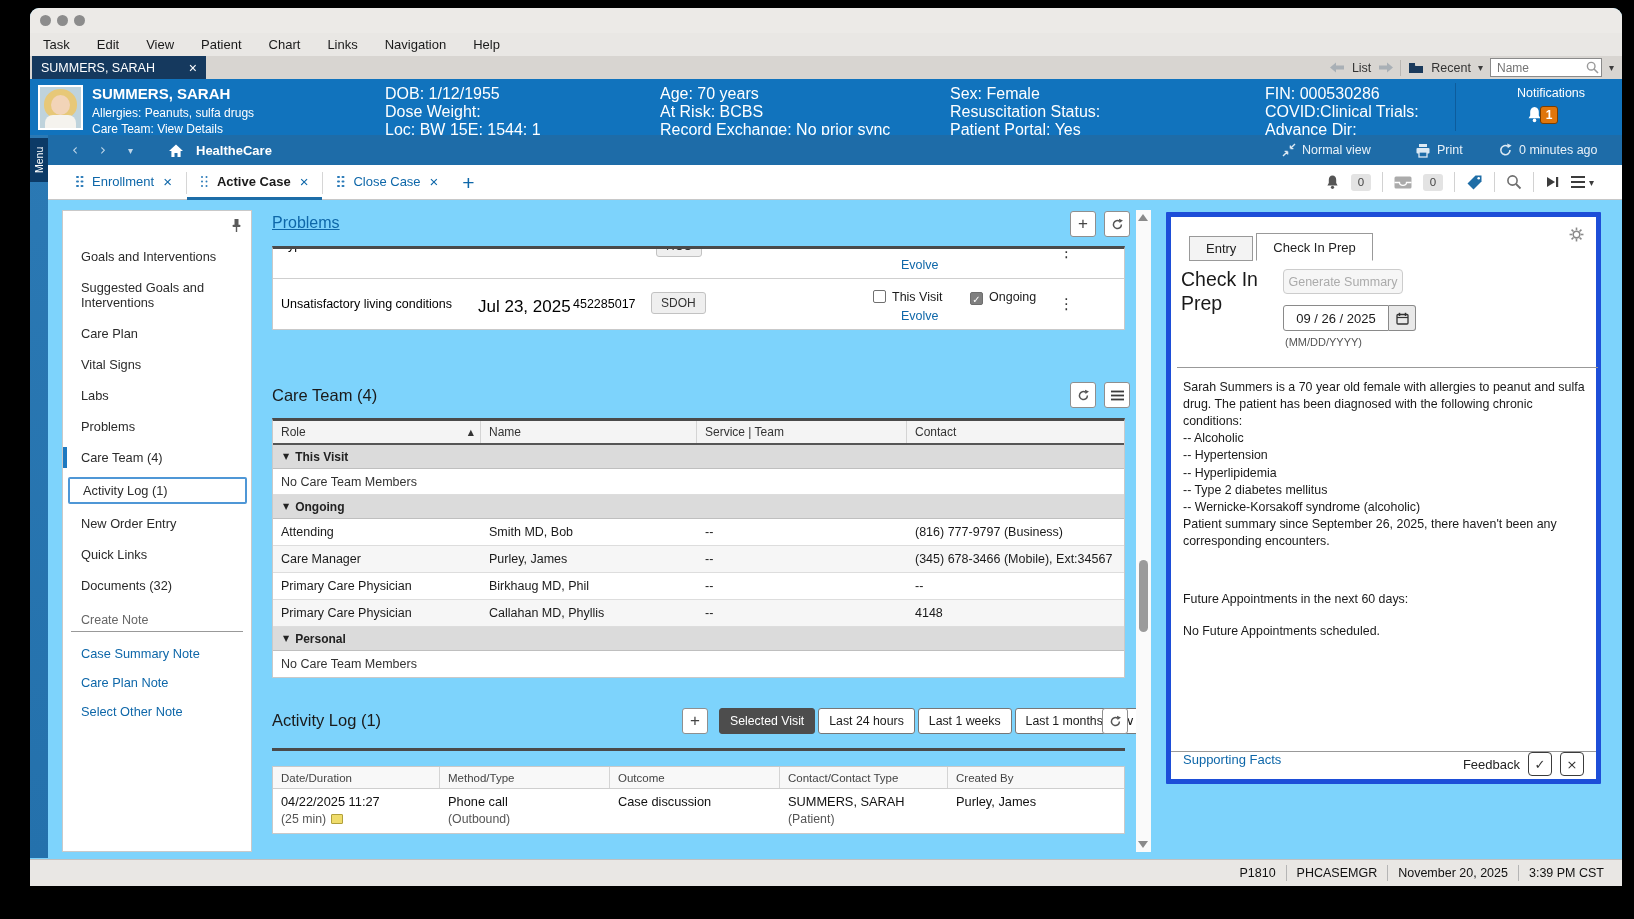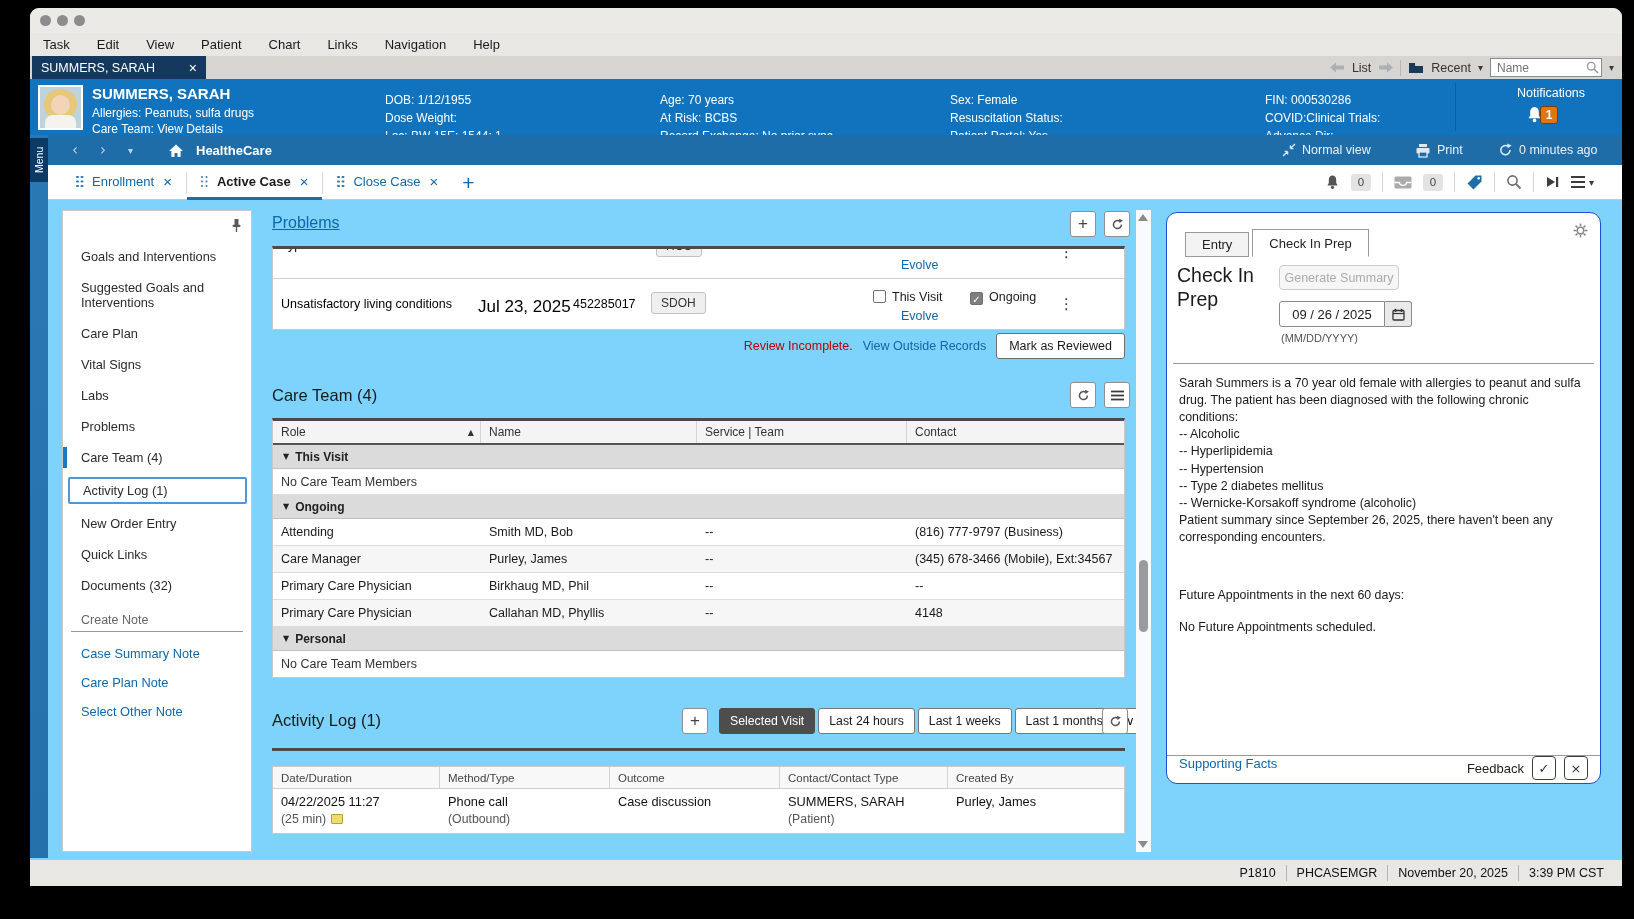--- a/index.html
+++ b/index.html
@@ -29,21 +29,21 @@
 
   
   .banner{position:absolute;left:0;top:71px;width:100%;height:56px;background:#1173BD;color:#fff}
   .avatar{position:absolute;left:8px;top:6px;width:45px;height:45px;border:2px solid #fff;background:#BFD3DC;overflow:hidden}
   .av-hair{position:absolute;left:4px;top:2px;width:33px;height:30px;border-radius:50% 50% 45% 45%;background:#E7C878}
   .av-face{position:absolute;left:11px;top:8px;width:19px;height:20px;border-radius:50%;background:#F2D4B8}
   .av-body{position:absolute;left:5px;top:28px;width:31px;height:16px;border-radius:8px 8px 0 0;background:#F5F3EE}
   .b-name{position:absolute;left:62px;top:6px;font-size:15px;font-weight:bold}
   .b-l2{position:absolute;left:62px;top:27px;font-size:12px}
   .b-l3{position:absolute;left:62px;top:43px;font-size:12px}
-  .bcol{position:absolute;top:12px;font-size:12px;line-height:18px}
+  .bcol{position:absolute;top:6px;font-size:16px;line-height:18px}
   .bcol div{white-space:nowrap}
   .notif-sep{position:absolute;left:1425px;top:4px;width:1px;height:48px;background:#0D5C9C}
   .notif-label{position:absolute;left:1458px;top:7px;width:126px;text-align:center;font-size:12.5px}
   .notif-ico{position:absolute;left:1496px;top:26px;display:flex;align-items:center}
   .notif-badge{width:18px;height:18px;background:#E0760C;border:1px solid #7A3E00;border-radius:3px;color:#fff;font-size:12px;font-weight:bold;text-align:center;line-height:16px;margin-left:-3px}
 
   
   .toolbar{position:absolute;left:0;top:127px;width:100%;height:30px;background:#1E6CA8;color:#E8F1F8;font-size:12.5px}
   .tb-item{position:absolute;top:0;height:30px;display:flex;align-items:center;gap:6px}
   .chev{font-size:15px;color:#BFD6E8;font-family:"DejaVu Sans",sans-serif}
@@ -124,21 +124,21 @@
   .note-ico{display:inline-block;width:12px;height:10px;background:#EFDC6B;border:1px solid #B1A03B;border-radius:1px;margin-left:5px;vertical-align:-1px}
 
   
   .scrollbar{position:absolute;left:1106px;top:202px;width:15px;height:642px;background:#FAFAFA}
   .sb-arrow{position:absolute;left:2px;width:0;height:0;border-left:5.5px solid transparent;border-right:5.5px solid transparent}
   .sb-up{top:4px;border-bottom:7px solid #8A8A8A}
   .sb-down{bottom:4px;border-top:7px solid #8A8A8A}
   .sb-thumb{position:absolute;left:3px;top:350px;width:9px;height:72px;background:#9B9B9B;border-radius:6px}
 
   
-  .rpanel{position:absolute;left:1136px;top:204px;width:435px;height:572px;background:#fff;border:1px solid #1d4ed8;border-radius:11px}
+  .rpanel{position:absolute;left:1136px;top:204px;width:435px;height:572px;background:#fff;border:5px solid #1d4ed8;border-radius:1px}
   .rp-gear{position:absolute;right:12px;top:10px}
   .rp-tabs{position:absolute;left:18px;top:16px;display:flex;align-items:flex-end}
   .rp-tab{border:1px solid #999;background:#F3F3F3;height:25px;padding:0 16px;font-size:13px;color:#222;display:flex;align-items:center}
   .rp-tab.active{background:#fff;height:28px;border-bottom:1px solid #fff;margin-left:3px}
   .rp-heading{position:absolute;left:10px;top:50px;width:115px;font-size:19.5px;color:#1a1a1a;line-height:1.25}
   .gen-btn{position:absolute;left:112px;top:52px;width:120px;height:25px;border:1px solid #CCC;border-radius:4px;background:#F6F6F6;color:#ABABAB;font-size:12.5px;display:flex;align-items:center;justify-content:center}
   .date-wrap{position:absolute;left:112px;top:88px;display:flex}
   .date-box{width:106px;height:26px;border:1px solid #8A8A8A;border-radius:3px 0 0 3px;background:#fff;font-size:13px;color:#1a1a1a;display:flex;align-items:center;justify-content:center}
   .cal-btn{width:27px;height:26px;border:1px solid #8A8A8A;border-left:none;border-radius:0 3px 3px 0;background:#E9E9E9;display:flex;align-items:center;justify-content:center}
   .date-hint{position:absolute;left:114px;top:119px;font-size:11px;color:#555}
@@ -445,25 +445,20 @@
       <span class="abs" style="left:205px;top:18px;font-size:17px">Jul 23, 2025</span>
       <span class="abs" style="left:300px;top:18px;font-size:12.5px">452285017</span>
       <span class="badge abs" style="left:378px;top:13px">SDOH</span>
       <span class="abs" style="left:600px;top:8px"><span class="cb"></span><span class="cblabel">This Visit</span></span>
       <span class="abs" style="left:697px;top:8px"><span class="cb checked">✓</span><span class="cblabel">Ongoing</span></span>
       <span class="evolve abs" style="left:628px;top:30px">Evolve</span>
       <span class="kebab abs" style="left:786px;top:16px">⋮</span>
     </div>
   </div>
 
-  <div class="review-row" style="top:325px">
-    <span class="rev-red">Review Incomplete.</span>
-    <span class="rev-link">View Outside Records</span>
-    <button class="btn">Mark as Reviewed</button>
-  </div>
 
   <div class="sec-title" style="left:242px;top:378px">Care Team (4)</div>
   <div class="sqbtn" style="left:1040px;top:374px">
         <svg width="13" height="13" viewBox="0 0 15 14">
           <path d="M12 7 A4.6 4.6 0 1 1 10 3.3" fill="none" stroke="#555" stroke-width="1.7"></path>
           <polygon points="9.2,0.4 13.8,2.3 9.8,5.2" fill="#555"></polygon>
         </svg>
       </div>
   <div class="sqbtn" style="left:1074px;top:374px">
         <svg width="13" height="11">
@@ -635,22 +630,22 @@
               <line x1="9.5" y1="0.8" x2="9.5" y2="4" stroke="#333" stroke-width="1.5"></line>
               <line x1="1" y1="5.5" x2="12" y2="5.5" stroke="#333" stroke-width="1.2"></line>
             </svg>
           </div>
     </div>
     <div class="date-hint">(MM/DD/YYYY)</div>
     <div class="rp-divider"></div>
     <div class="rp-text">
       <div>Sarah Summers is a 70 year old female with allergies to peanut and sulfa drug. The patient has been diagnosed with the following chronic conditions:</div>
       <div class="li">-- Alcoholic</div>
+      <div class="li">-- Hypertension</div>
       <div class="li">-- Hyperlipidemia</div>
-      <div class="li">-- Hypertension</div>
       <div class="li">-- Type 2 diabetes mellitus</div>
       <div class="li">-- Wernicke-Korsakoff syndrome (alcoholic)</div>
       <div>Patient summary since September 26, 2025, there haven't been any corresponding encounters.</div>
       <div class="rp-p3">Future Appointments in the next 60 days:</div>
       <div class="rp-p4">No Future Appointments scheduled.</div>
     </div>
     <div class="rp-footer">
       <span class="sf-link">Supporting Facts</span>
       <span class="fb-group">
         <span class="fb-label">Feedback</span>

